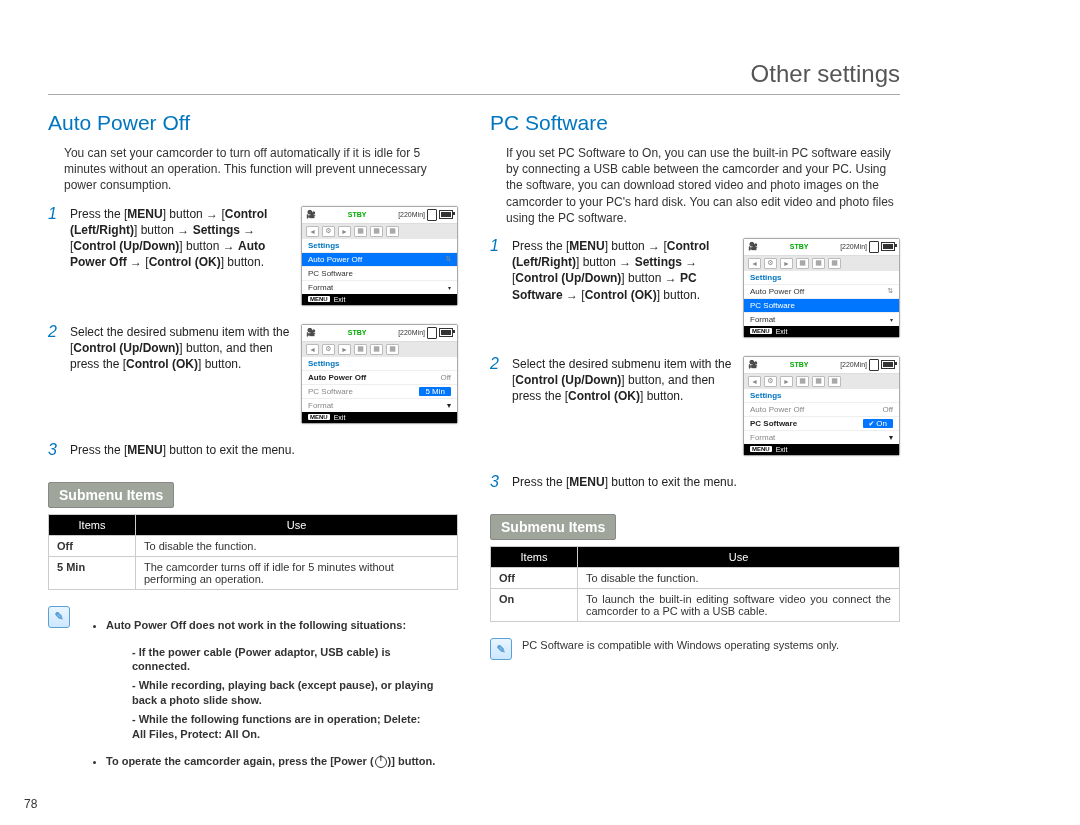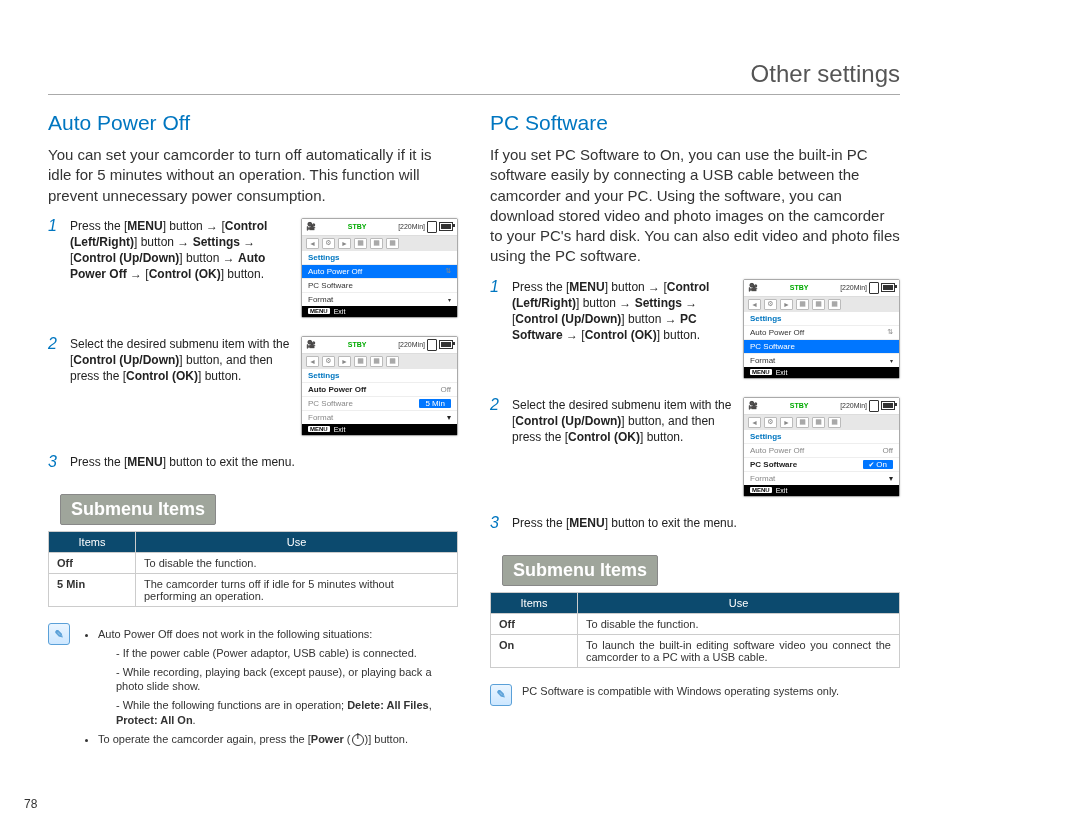--- a/index.html
+++ b/index.html
@@ -34,24 +34,24 @@
     flex: 1;
     min-width: 0;
   }
   h2.section-heading {
     color: #0076c0;
     font-weight: 400;
     font-size: 21px;
     margin: 0 0 10px 0;
   }
   p.intro {
-    font-size: 15px;
+    font-size: 12px;
     color: #333;
     line-height: 1.35;
-    margin: 0 0 12px 0;
+    margin: 0 0 12px 16px;
   }
   ol.steps {
     list-style: none;
     padding: 0;
     margin: 0;
     font-size: 12px;
     color: #222;
   }
   ol.steps > li {
     display: flex;
@@ -99,50 +99,50 @@
   .lcd-row .tag { font-size:6px; }
   .lcd-foot { background:#000; color:#fff; padding:2px 6px; font-size:7px; display:flex; gap:4px; align-items:center;}
   .lcd-foot .menu { background:#fff; color:#000; font-size:6px; padding:0 2px; border-radius:1px; font-weight:bold;}
   .lcd-sub { background:#fff; font-size:8px; }
   .lcd-sub .sub-row { display:flex; justify-content:space-between; padding:2px 6px; border-top:1px solid #eee;}
 
   .subhdr {
     display:inline-block;
     background:#9fa59b;
     color:#fff;
-    font-size:18px;
+    font-size:14px;
     padding:4px 10px;
     border:1px solid #888;
     border-radius:2px;
-    margin: 12px 0 6px 12px;
+    margin: 12px 0 6px 0;
     font-weight:bold;
   }
   table.items {
     width:100%;
     border-collapse: collapse;
     font-size: 11px;
   }
   table.items th {
-    background:#0c4a6e; color:#fff; font-weight:normal;
+    background:#000000; color:#fff; font-weight:normal;
     border:1px solid #ccc; padding:4px 24px; text-align:center;
   }
   table.items td {
     border:1px solid #ccc; padding:4px 8px; vertical-align:top; color:#333;
   }
   table.items td:first-child { font-weight:bold; width:70px; }
 
   .note {
     display:flex; gap:10px; font-size:11px; color:#333; margin-top:16px; line-height:1.35;
   }
   .note-icon {
     width:20px; height:20px; min-width:20px; border:1px solid #5aa0d8; border-radius:3px;
     display:flex; align-items:center; justify-content:center; color:#5aa0d8; font-weight:bold;
     background:linear-gradient(#eaf5ff,#cde7ff);
   }
-  .note ul { margin:4px; padding-left:14px; }
+  .note ul { margin:12px; padding-left:14px;font-weight:bold; }
   .note ul li { margin-bottom:4px; }
   .note ul ul { padding-left:14px; list-style:none;}
   .note ul ul li::before { content:"- "; }
 
   .page-number {
     position:absolute;
     left:24px;
     bottom:14px;
     font-size:12px;
     color:#333;

